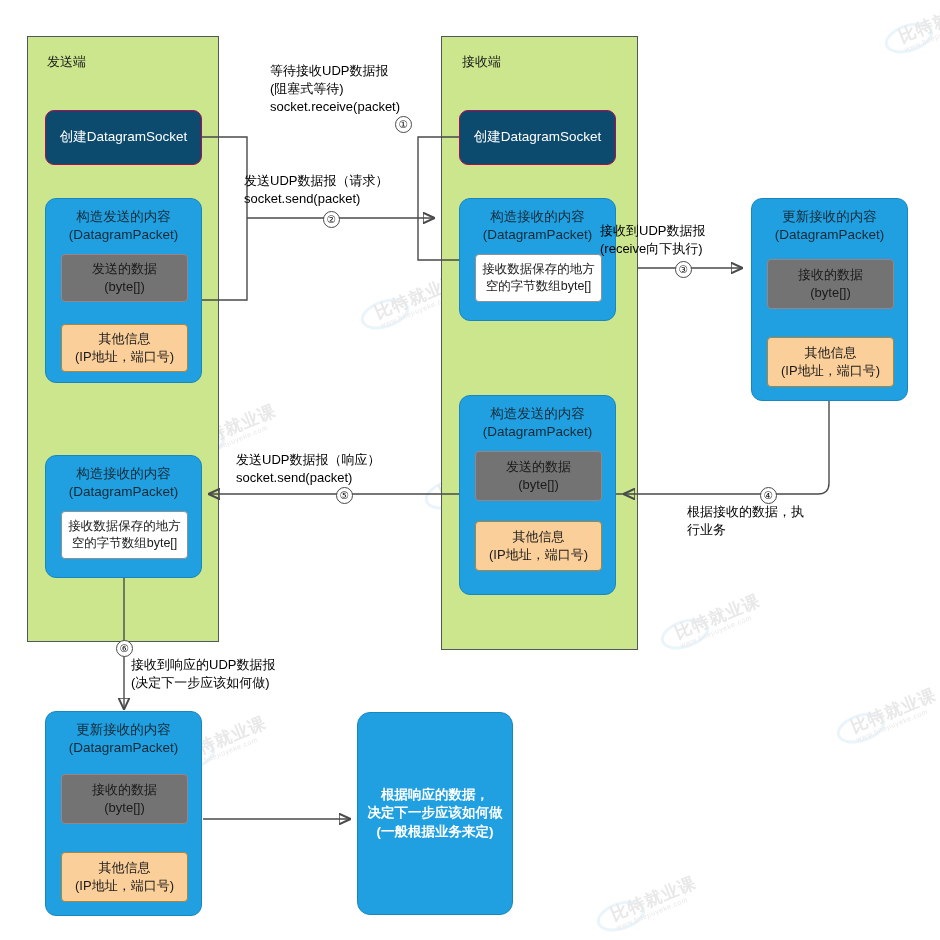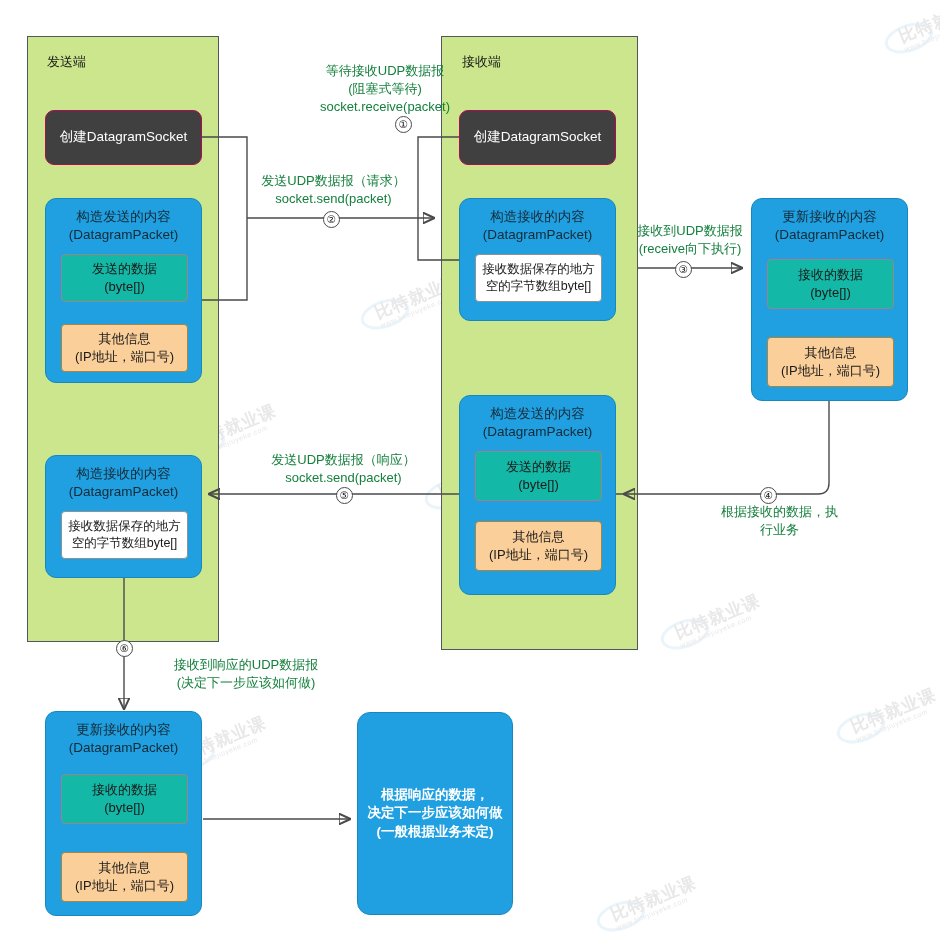--- a/index.html
+++ b/index.html
@@ -58,21 +58,21 @@
     align-items:center;
     z-index:3;
     text-align:center;
   }
   .node-title{
     font-size:13.5px;
     line-height:1.35;
     white-space:pre-line;
   }
   .pink-node{
-    background:#404040;
+    background:#0c4a6e;
     border:1.5px solid #b00a55;
     border-radius:9px;
     color:#ffffff;
     justify-content:center;
   }
   .blue-node{
     background:#20a0e0;
     border:1.5px solid #1887bd;
     border-radius:11px;
     color:#142a38;
@@ -87,40 +87,40 @@
     align-items:center;
     justify-content:center;
     text-align:center;
     font-size:13px;
     line-height:1.35;
     border-radius:4px;
     white-space:pre-line;
     color:#1a1a1a;
     z-index:4;
   }
-  .sub-pink{background:#14b8a6;border:1.5px solid #9b8488;}
+  .sub-pink{background:#737373;border:1.5px solid #9b8488;}
   .sub-orange{background:#fbcf9a;border:1.5px solid #a8853f;}
   .sub-white{background:#ffffff;border:1.5px solid #8d9296;font-size:12.5px;}
 
   
   svg#wires{
     position:absolute;left:0;top:0;width:940px;height:940px;
     z-index:2;pointer-events:none;
   }
   svg#wires path,svg#wires line{
     fill:none;stroke:#4a4a4a;stroke-width:1.4;
   }
 
   
   .elabel{
     position:absolute;
     font-size:13px;
     line-height:1.4;
-    color:#15803d;
-    text-align:center;
+    color:#000000;
+    text-align:left;
     white-space:pre-line;
     z-index:5;
   }
   .step{
     position:absolute;
     width:15px;height:15px;
     border:1px solid #4a4a4a;
     border-radius:50%;
     background:#ffffff;
     color:#1a1a1a;
@@ -293,21 +293,21 @@
 (byte[])</div>
     <div class="sub sub-orange" style="left:15px;top:138px;width:127px;height:50px;">其他信息
 (IP地址，端口号)</div>
   </div>
 
   <div class="elabel" style="left:270px;top:62px;width:230px;">等待接收UDP数据报
 (阻塞式等待)
 socket.receive(packet)</div>
   <div class="step" style="left:395px;top:116px;">①</div>
 
-  <div class="elabel" style="left:226px;top:172px;width:215px;">发送UDP数据报（请求）
+  <div class="elabel" style="left:244px;top:172px;width:215px;">发送UDP数据报（请求）
 socket.send(packet)</div>
   <div class="step" style="left:323px;top:211px;">②</div>
 
   <div class="elabel" style="left:600px;top:222px;width:180px;">接收到UDP数据报
 (receive向下执行)</div>
   <div class="step" style="left:675px;top:261px;">③</div>
 
   <div class="elabel" style="left:687px;top:503px;width:185px;">根据接收的数据，执
 行业务</div>
   <div class="step" style="left:760px;top:487px;">④</div>

